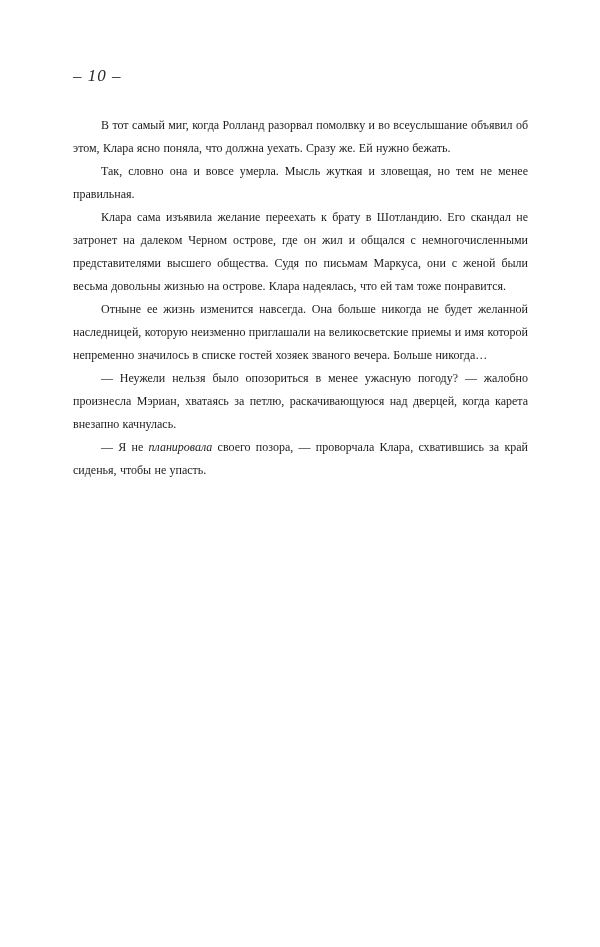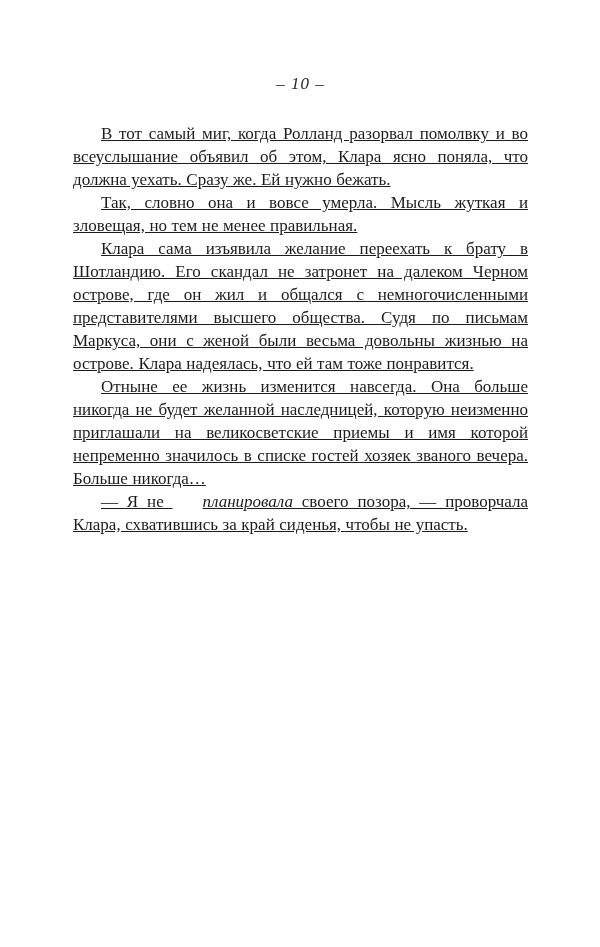--- a/index.html
+++ b/index.html
@@ -12,54 +12,53 @@
     width: 600px;
     height: 947px;
     box-sizing: border-box;
     background: #ffffff;
     color: #1c1c1c;
     font-family: "Liberation Serif", "DejaVu Serif", serif;
     padding: 66px 72px 0 73px;
     overflow: hidden;
   }
   .page-number {
-    text-align: center;
+    text-align: left;
     font-style: italic;
     font-size: 17px;
     line-height: 20px;
     color: #2a2a2a;
-    margin: 8px 0 28px 0;
+    margin: 0 0 28px 0;
     letter-spacing: 1px;
   }
   .text-block {
     width: 455px;
   }
   .para {
     margin: 0;
     padding: 0;
-    font-size: 17px;
+    font-size: 12px;
     line-height: 23px;
     text-align: justify;
     text-indent: 28px;
     hyphens: auto;
     -webkit-hyphens: auto;
     word-spacing: 0.3px;
-    text-decoration: underline;
   }
   .para em {
     font-style: italic;
-    margin-left: 30px;
   }
 </style>
 </head>
 <body>
 
 <div class="book-page">
   <div class="page-number">– 10 –</div>
 
   <div class="text-block">
     <p class="para">В тот самый миг, когда Ролланд разорвал помолвку и во всеуслышание объявил об этом, Клара ясно поняла, что должна уехать. Сразу же. Ей нужно бежать.</p>
     <p class="para">Так, словно она и вовсе умерла. Мысль жуткая и зловещая, но тем не менее правильная.</p>
     <p class="para">Клара сама изъявила желание переехать к брату в Шотландию. Его скандал не затронет на далеком Черном острове, где он жил и общался с немногочисленными представителями высшего общества. Судя по письмам Маркуса, они с женой были весьма довольны жизнью на острове. Клара надеялась, что ей там тоже понравится.</p>
     <p class="para">Отныне ее жизнь изменится навсегда. Она больше никогда не будет желанной наследницей, которую неизменно приглашали на великосветские приемы и имя которой непременно значилось в списке гостей хозяек званого вечера. Больше никогда…</p>
+    <p class="para">— Неужели нельзя было опозориться в менее ужасную погоду? — жалобно произнесла Мэриан, хватаясь за петлю, раскачивающуюся над дверцей, когда карета внезапно качнулась.</p>
     <p class="para"><span>— Я не </span><em>планировала</em><span> своего позора, — проворчала Клара, схватившись за край сиденья, чтобы не упасть.</span></p>
   </div>
 </div>
 
 </body></html>

